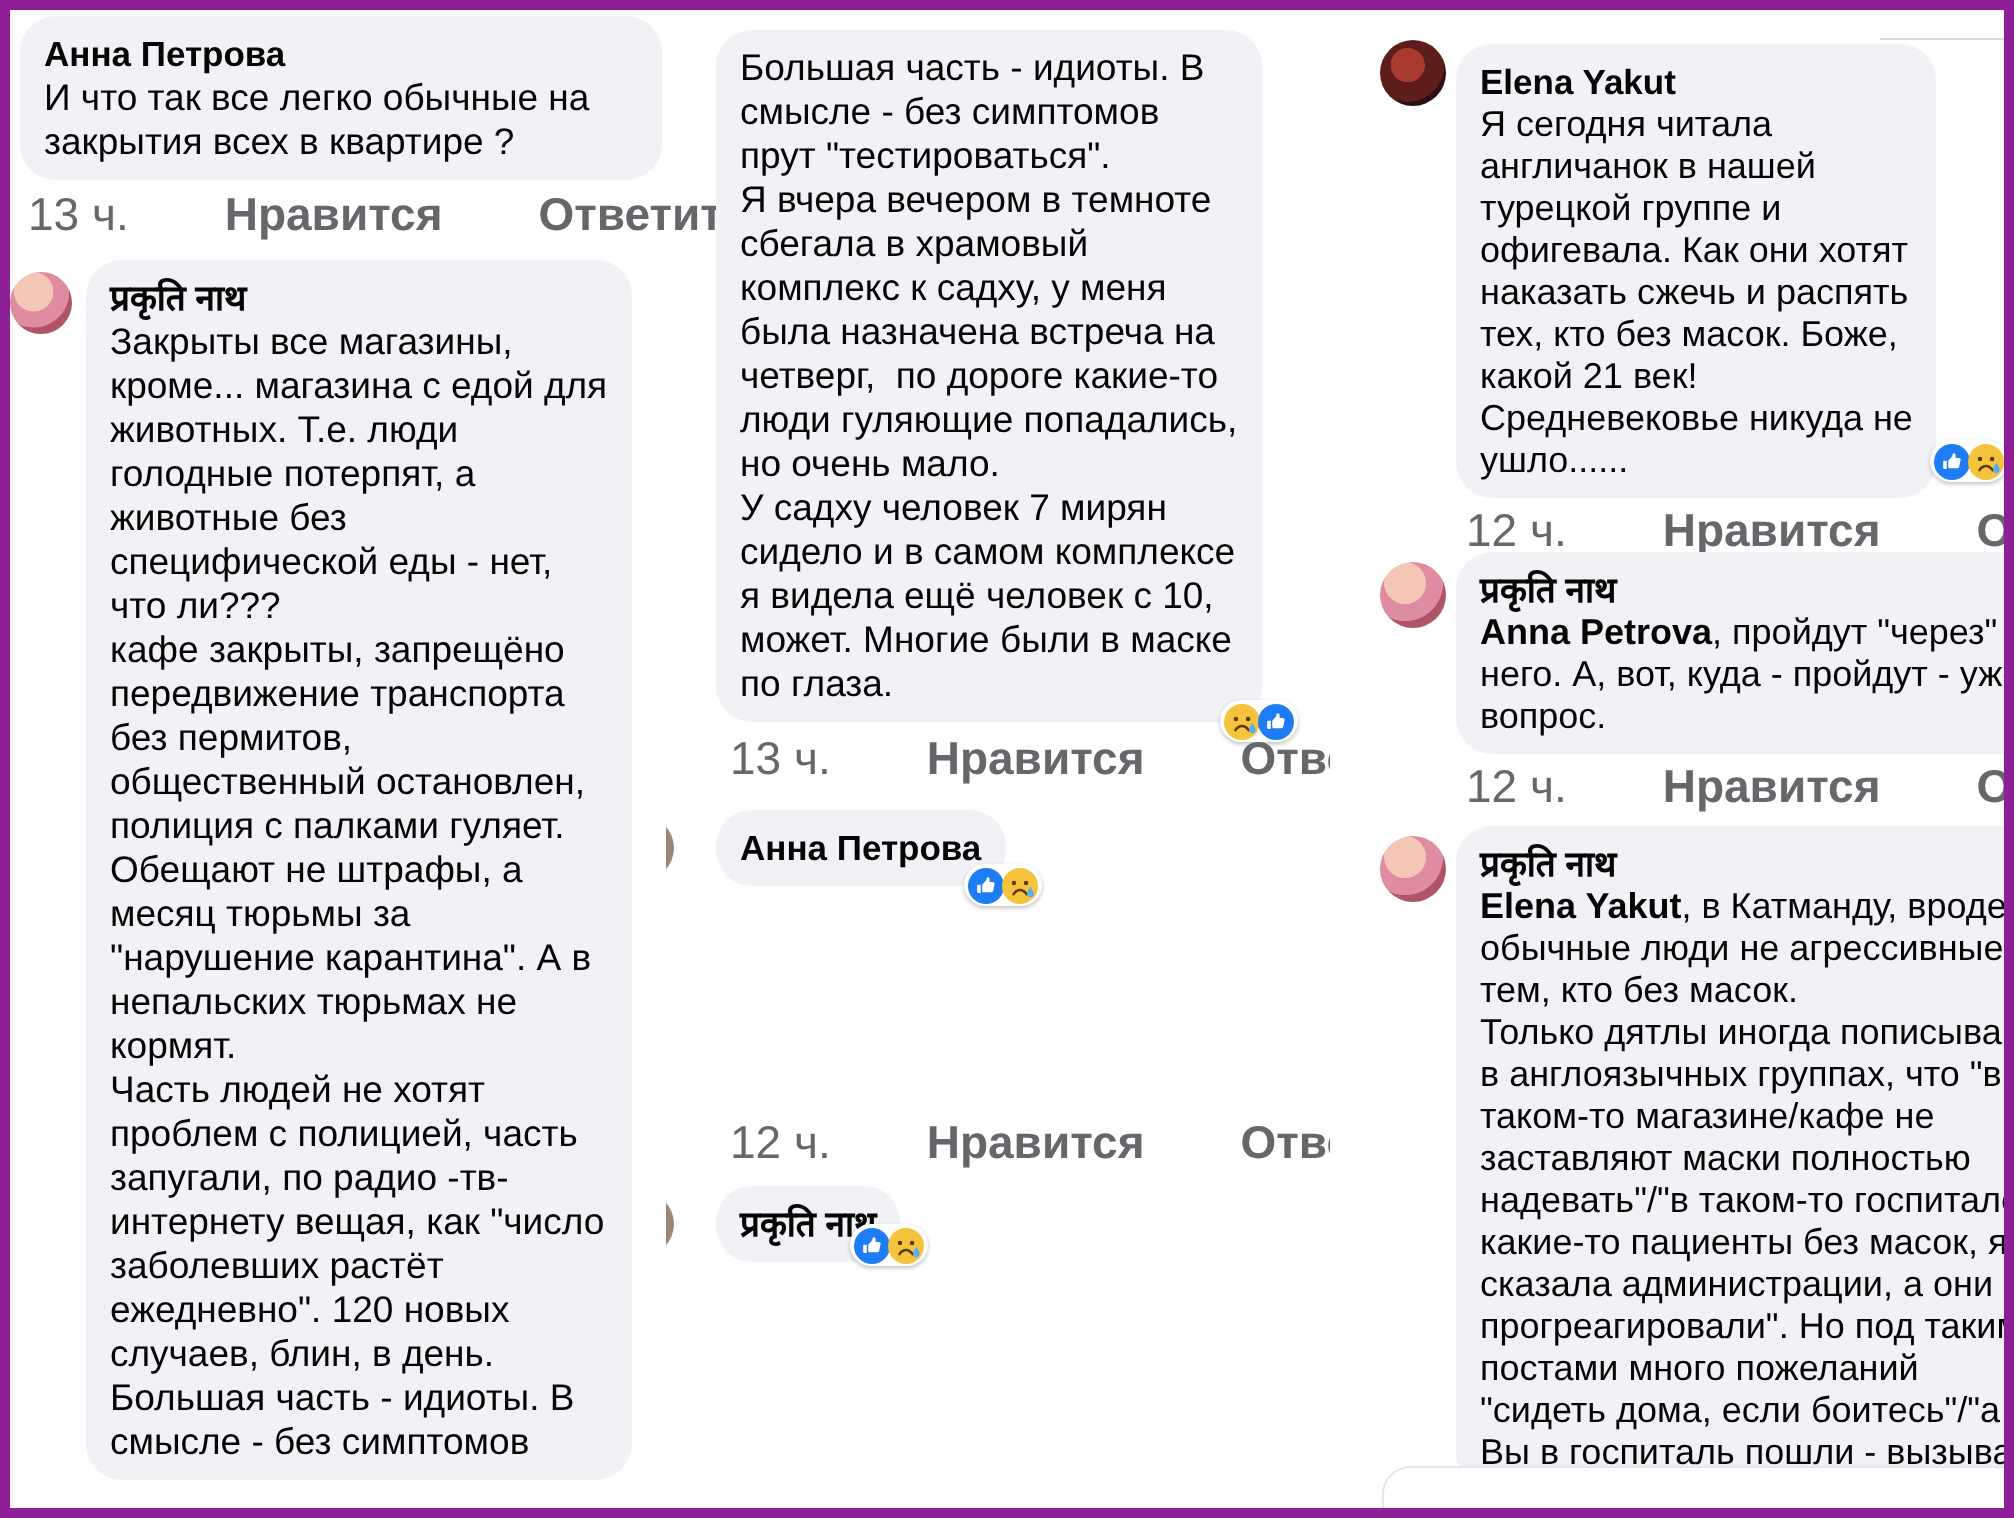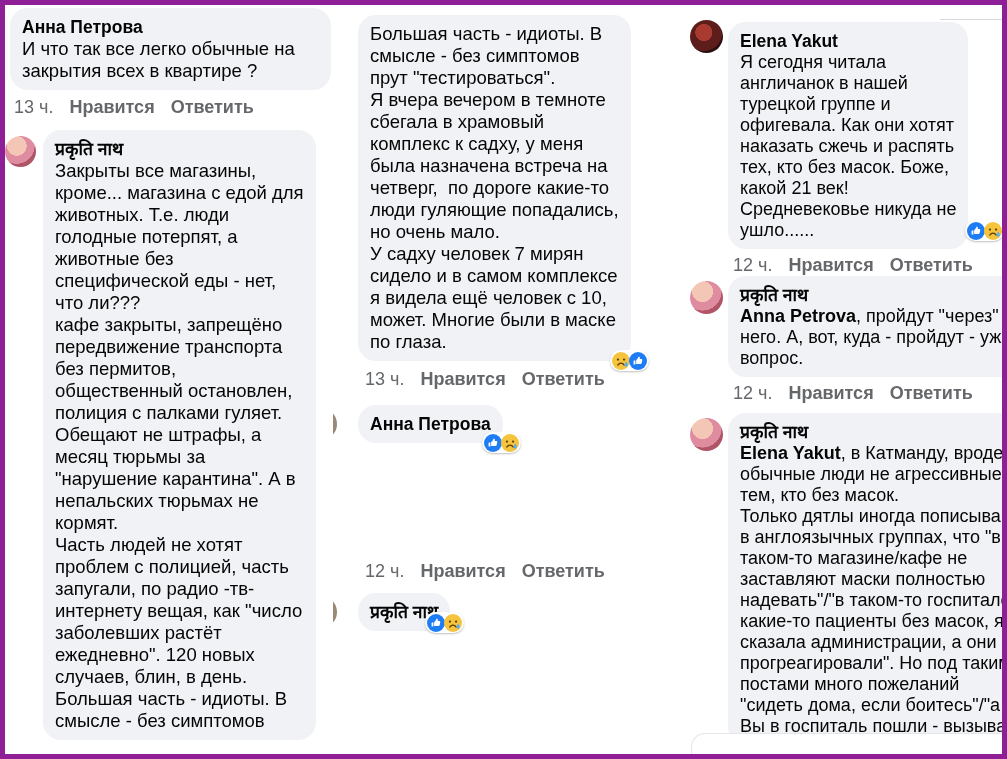--- a/index.html
+++ b/index.html
@@ -18,23 +18,23 @@
   .bubble-wrap{position:absolute;}
   .bubble{
     display:inline-block;background:#F0F2F5;border-radius:18px;
     padding:8px 12px;box-sizing:border-box;vertical-align:top;
   }
   .name{font-weight:700;font-size:17.5px;line-height:22px;white-space:nowrap;}
   .mention{font-weight:700;font-size:18.5px;line-height:22px;white-space:pre;}
   .msg{font-size:18.5px;line-height:22px;white-space:pre;}
   #col3 .msg,#col3 .mention{font-size:18px;line-height:21px;}
 
-  .meta{position:absolute;display:flex;gap:16px;font-size:18px;line-height:20px;color:#65676B;white-space:nowrap;}
+  .meta{position:absolute;display:flex;gap:16px;font-size:23px;line-height:20px;color:#65676B;white-space:nowrap;}
   .meta .time{font-weight:400;}
-  .meta .lnk{font-weight:700;}
+  .meta .lnk{font-weight:700;margin-left:32px;}
 
   .avatar{position:absolute;border-radius:50%;}
   .avatar.pink{background:radial-gradient(circle at 38% 32%,#f3c6b6 0 34%,#e08CA0 35% 62%,#b05468 63% 100%);}
   .avatar.dark{background:radial-gradient(circle at 42% 38%,#a83a30 0 30%,#5d1d1a 31% 65%,#2a0f12 66% 100%);}
   .avatar.sliver{background:radial-gradient(circle at 40% 35%,#cfc2b5 0 45%,#9a8878 46% 100%);}
 
   .pill{
     position:absolute;display:flex;align-items:center;
     background:#fff;border-radius:12px;padding:1px 2px;height:21px;box-sizing:border-box;
     box-shadow:0 1px 2px rgba(0,0,0,.25);

